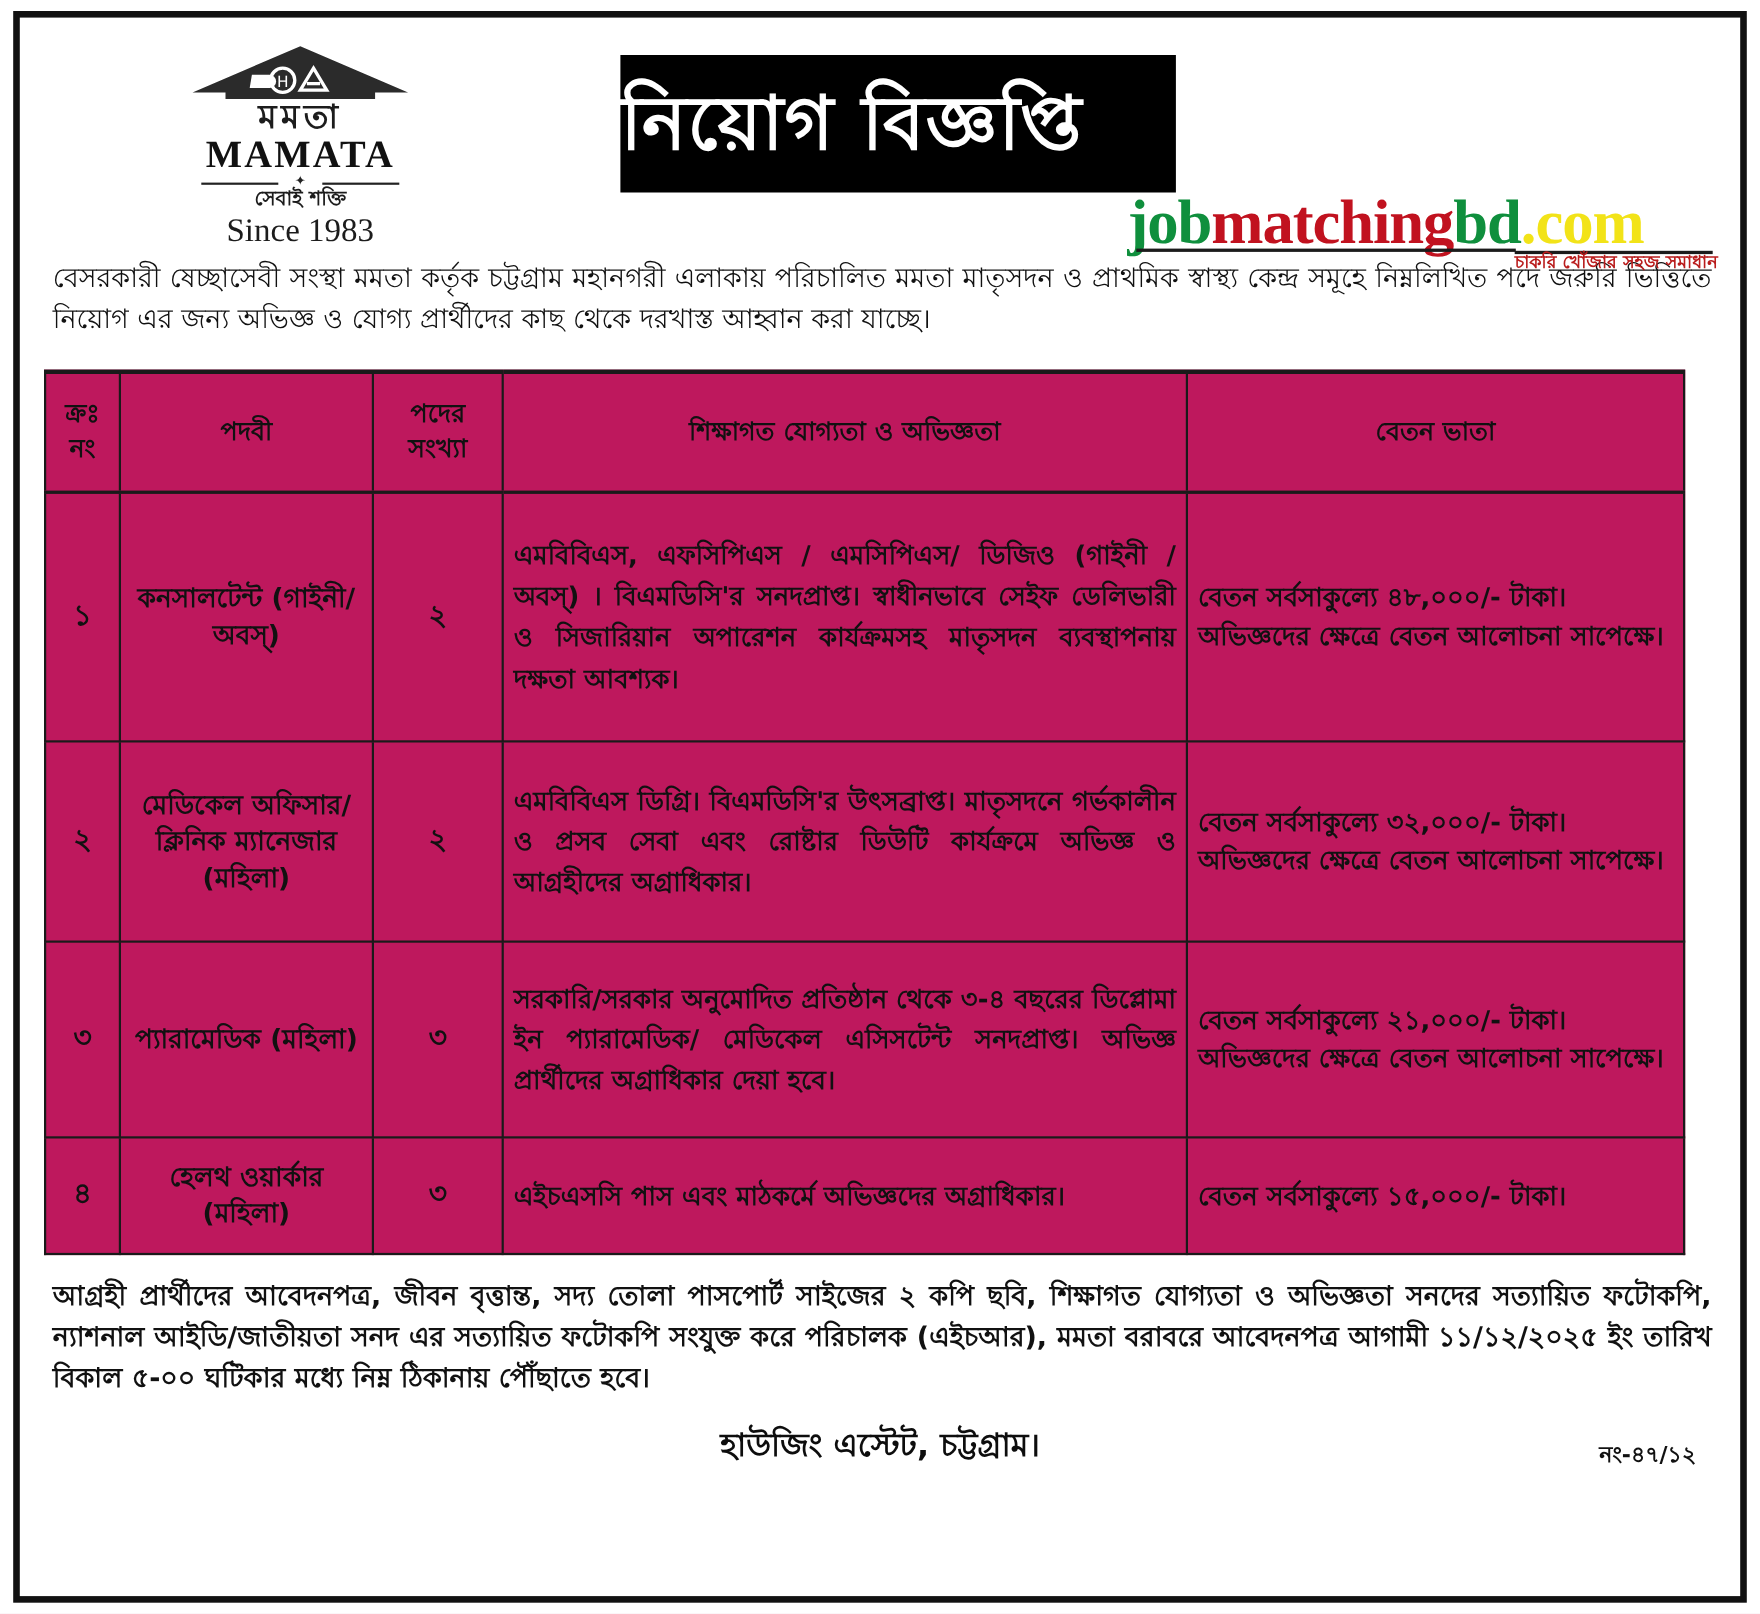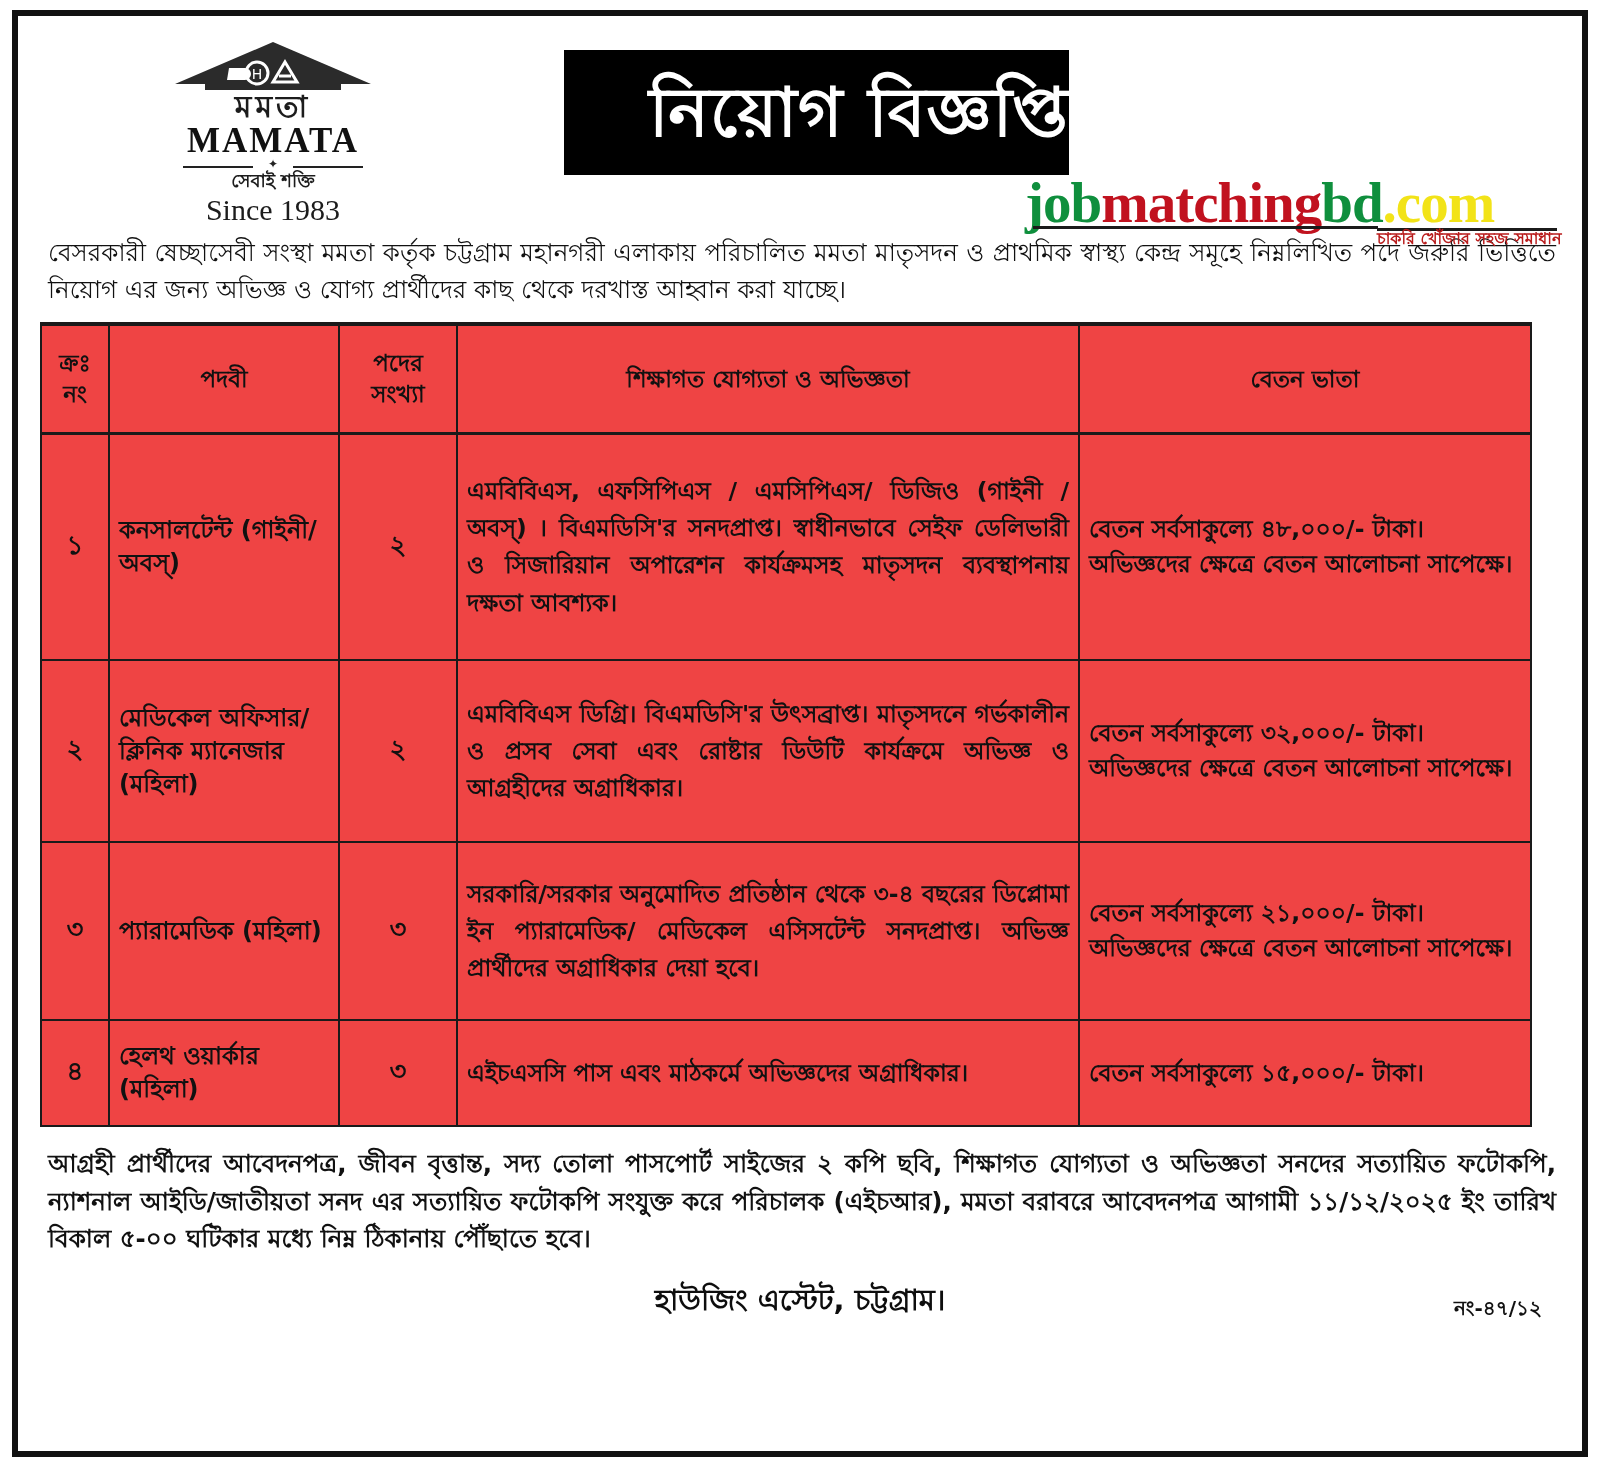--- a/index.html
+++ b/index.html
@@ -117,21 +117,21 @@
 
   .title-banner {
     position: absolute;
     left: 524px;
     top: 16px;
     width: 505px;
     height: 125px;
     background: #000000;
     display: flex;
     align-items: center;
-    justify-content: flex-end;
+    justify-content: flex-start;
   }
   .title-banner .title-text {
     font-family: "DejaVu Sans", sans-serif;
     color: #ffffff;
     font-size: 68px;
     font-weight: bold;
     line-height: 1;
     white-space: nowrap;
     letter-spacing: 1px;
   }
@@ -192,25 +192,25 @@
     font-weight: normal;
     color: #111111;
     line-height: 1.52;
     text-align: justify;
     text-justify: inter-word;
     padding: 0 4px 0 8px;
   }
 
   
   table.jobs {
-    margin-top: 14px;
+    margin-top: 28px;
     width: 1490px;
     border-collapse: collapse;
     table-layout: fixed;
-    background: #ef4444;
+    background: #be185d;
   }
   table.jobs th, table.jobs td {
     border: 2px solid #1a1a1a;
     vertical-align: middle;
     font-family: "DejaVu Sans", sans-serif;
     color: #111111;
     padding: 7px 9px;
   }
   table.jobs thead th {
     border-top-width: 4px;
@@ -220,21 +220,21 @@
     text-align: center;
     height: 92px;
     line-height: 1.35;
   }
   td.c-sl {
     text-align: center;
     font-size: 26px;
     font-weight: bold;
   }
   td.c-title {
-    text-align: left;
+    text-align: center;
     font-size: 24px;
     font-weight: bold;
     line-height: 1.38;
   }
   td.c-count {
     text-align: center;
     font-size: 26px;
     font-weight: bold;
   }
   td.c-qual {

